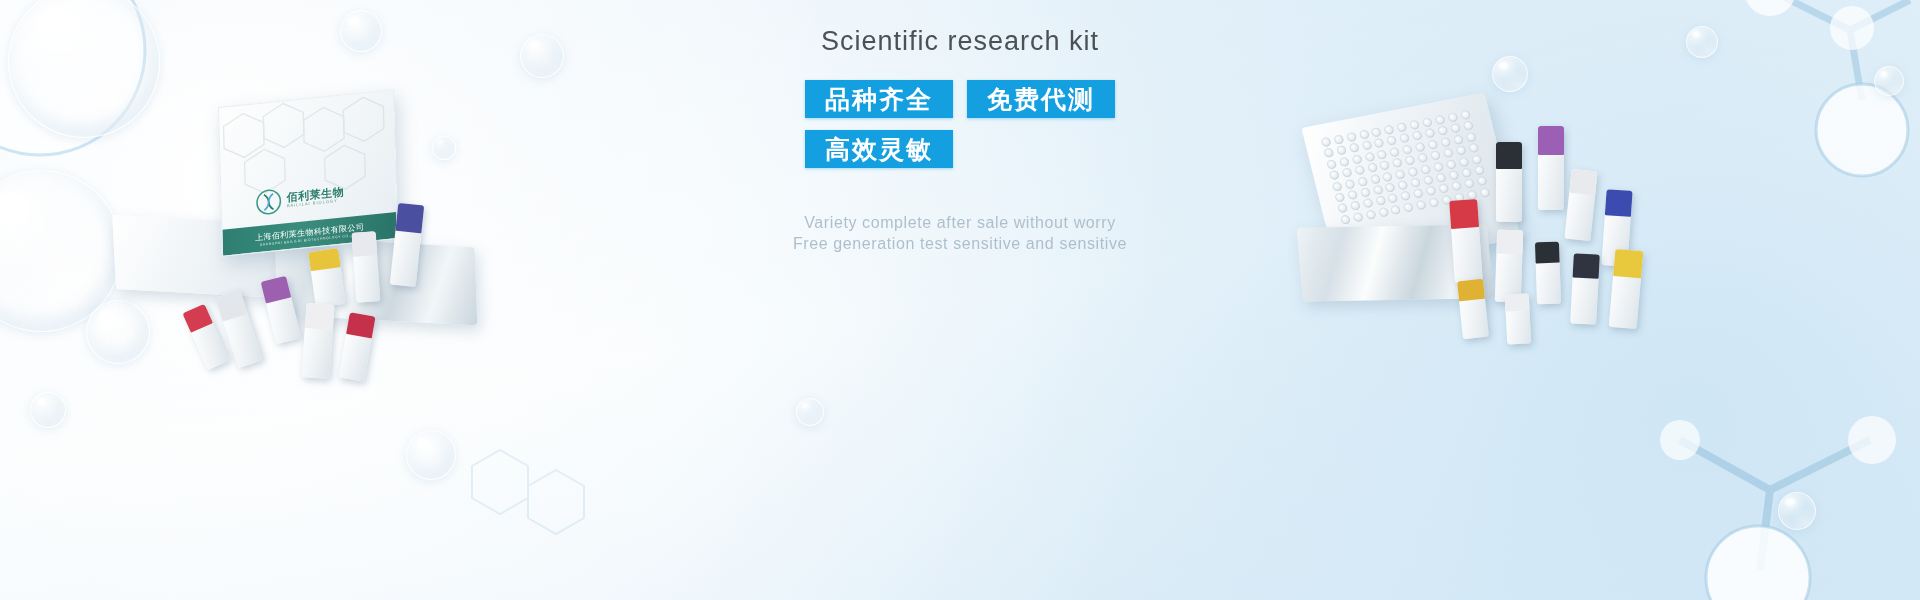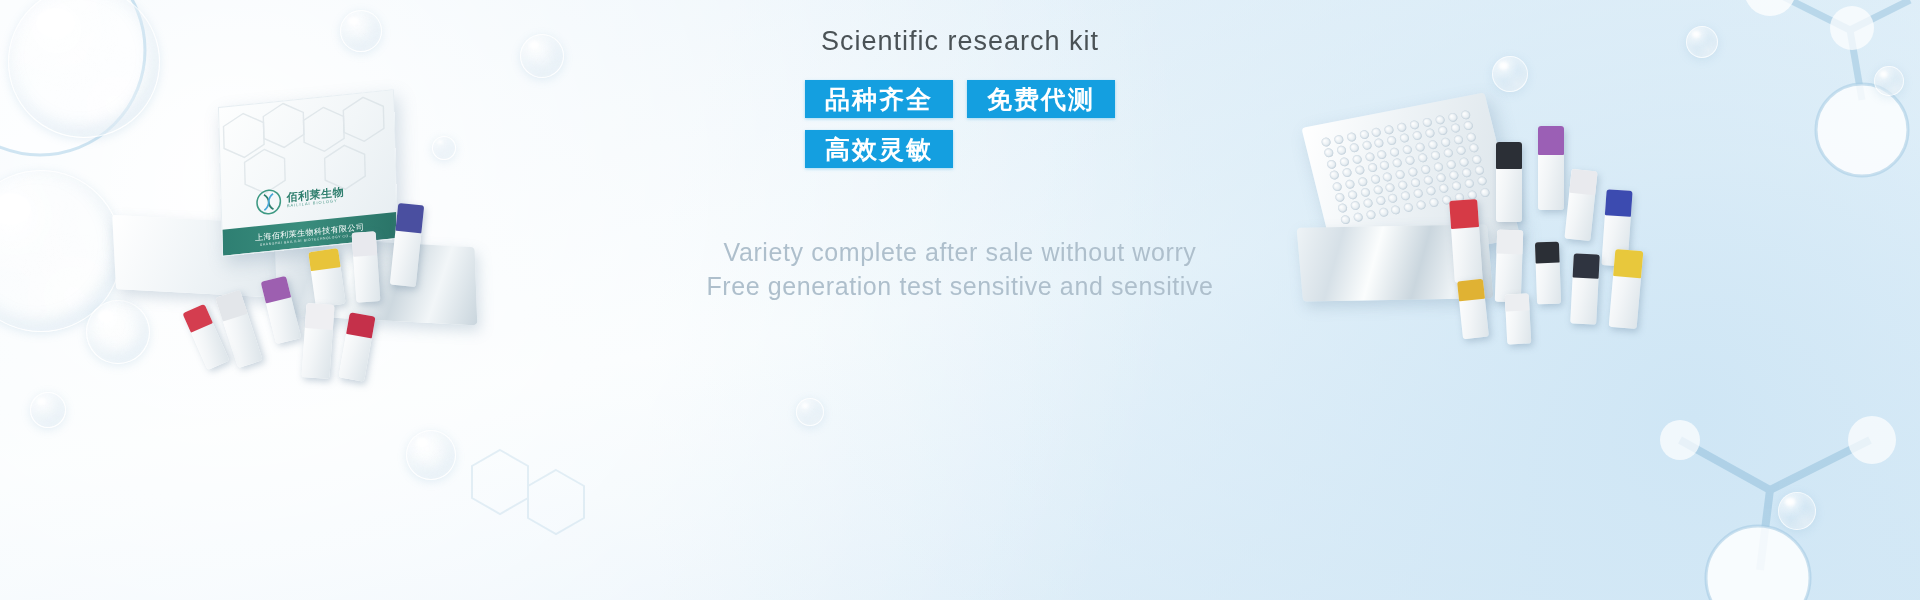--- a/index.html
+++ b/index.html
@@ -57,22 +57,22 @@
     gap:12px 14px;
   }
   .badge{
     background:#149fe0;color:#ffffff;
     width:148px;height:38px;
     display:flex;align-items:center;justify-content:center;
     font-size:25px;font-weight:700;letter-spacing:2px;
     box-shadow:0 1px 3px rgba(20,159,224,.35);
   }
   .tagline{
-    margin-top:68px;text-align:center;
-    color:#aebfcc;font-size:25px;line-height:1.34;letter-spacing:.6px;
+    margin-top:44px;text-align:center;
+    color:#aebfcc;font-size:16px;line-height:1.34;letter-spacing:.6px;
   }
   
   .product-left{position:absolute;left:108px;top:92px;width:440px;height:300px;}
   .kitbox{
     position:absolute;left:112px;top:6px;width:174px;height:148px;
     background:linear-gradient(125deg,#fdfefe 0%,#f2f6f8 55%,#e6edf1 100%);
     transform:skewY(-4.2deg) rotate(-1.6deg);
     box-shadow:4px 8px 18px rgba(110,140,165,.30);
     border:1px solid #e7eef2;overflow:hidden;
   }

